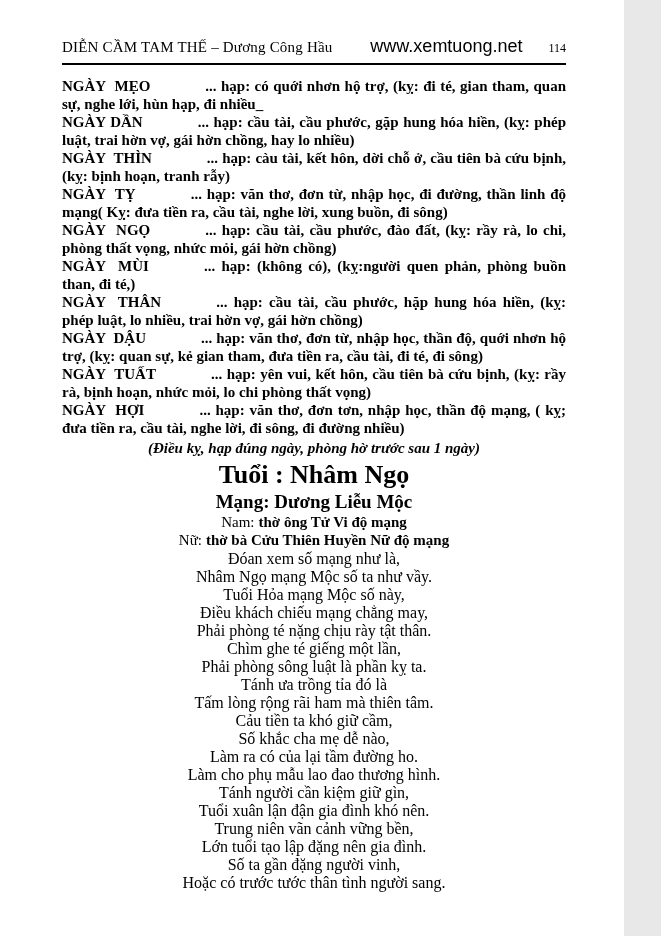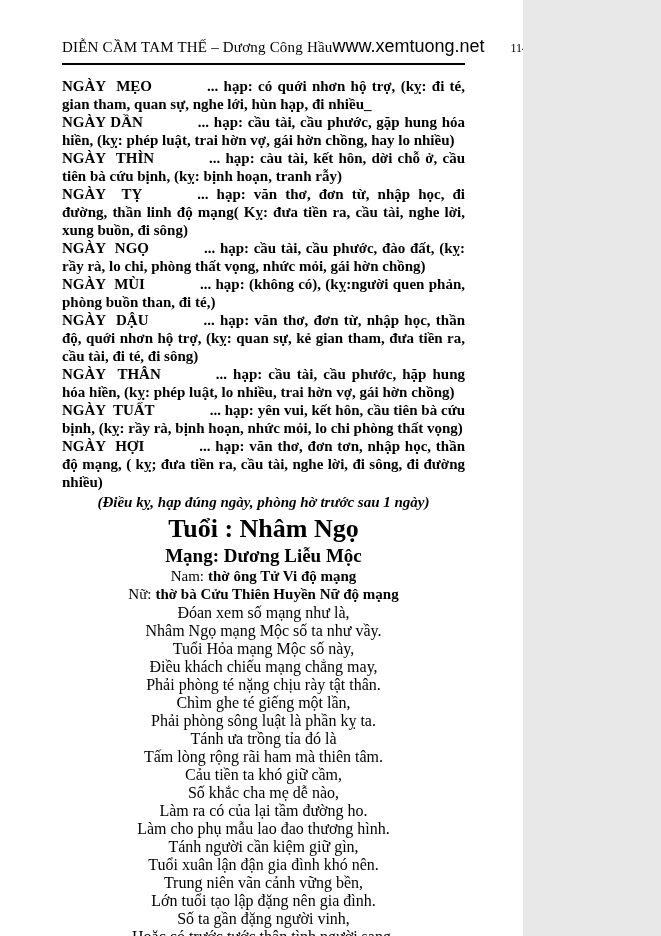--- a/index.html
+++ b/index.html
@@ -1,18 +1,18 @@
 <!DOCTYPE html>
 <html><head>
 <meta charset="utf-8">
 <style>
   html,body{margin:0;padding:0;background:#e8e8e8;}
   .page{
     position:relative;
-    width:523px;height:936px;
+    width:624px;height:936px;
     background:#ffffff;
     color:#000;
     font-family:"Liberation Serif","DejaVu Serif",serif;
     box-sizing:border-box;
     padding:36px 58px 0 62px;
     overflow:hidden;
   }
   
   .header{
     display:flex;align-items:baseline;justify-content:space-between;
@@ -69,22 +69,22 @@
     </span>
   </div>
 
   <div class="entries">
     <p class="entry"><span class="entry-label">NGÀY  MẸO</span><span class="entry-gap"></span><span class="entry-text">...  hạp: có quới nhơn hộ trợ, (kỵ: đi té, gian tham, quan sự, nghe lới, hùn hạp, đi nhiều_</span></p>
     <p class="entry"><span class="entry-label">NGÀY DẦN</span><span class="entry-gap"></span><span class="entry-text">...  hạp: cầu tài, cầu phước, gặp hung hóa hiền, (kỵ: phép luật, trai hờn vợ, gái hờn chồng, hay lo nhiều)</span></p>
     <p class="entry"><span class="entry-label">NGÀY  THÌN</span><span class="entry-gap"></span><span class="entry-text">...  hạp: càu tài, kết hôn, dời chỗ ở, cầu tiên bà cứu bịnh, (kỵ: bịnh hoạn, tranh rẫy)</span></p>
     <p class="entry"><span class="entry-label">NGÀY  TỴ</span><span class="entry-gap"></span><span class="entry-text">...  hạp: văn thơ, đơn từ, nhập học, đi đường, thần linh độ mạng( Kỵ: đưa tiền ra, cầu tài, nghe lời, xung buồn, đi sông)</span></p>
     <p class="entry"><span class="entry-label">NGÀY  NGỌ</span><span class="entry-gap"></span><span class="entry-text">...  hạp: cầu tài, cầu phước, đào đất, (kỵ: rầy rà, lo chi, phòng thất vọng, nhức mỏi, gái hờn chồng)</span></p>
     <p class="entry"><span class="entry-label">NGÀY  MÙI</span><span class="entry-gap"></span><span class="entry-text">...  hạp: (không có), (kỵ:người quen phản, phòng buồn than, đi té,)</span></p>
+    <p class="entry"><span class="entry-label">NGÀY  THÂN</span><span class="entry-gap"></span><span class="entry-text">...  hạp: cầu tài, cầu phước, hặp hung hóa hiền, (kỵ: phép luật, lo nhiều, trai hờn vợ, gái hờn chồng)</span></p>
     <p class="entry"><span class="entry-label">NGÀY  DẬU</span><span class="entry-gap"></span><span class="entry-text">...  hạp: văn thơ, đơn từ, nhập học, thần độ, quới nhơn hộ trợ, (kỵ: quan sự, kẻ gian tham, đưa tiền ra, cầu tài, đi té, đi sông)</span></p>
-    <p class="entry"><span class="entry-label">NGÀY  THÂN</span><span class="entry-gap"></span><span class="entry-text">...  hạp: cầu tài, cầu phước, hặp hung hóa hiền, (kỵ: phép luật, lo nhiều, trai hờn vợ, gái hờn chồng)</span></p>
     <p class="entry"><span class="entry-label">NGÀY  TUẤT</span><span class="entry-gap"></span><span class="entry-text">...  hạp: yên vui, kết hôn, cầu tiên bà cứu bịnh, (kỵ: rầy rà, bịnh hoạn, nhức mỏi, lo chi phòng thất vọng)</span></p>
     <p class="entry"><span class="entry-label">NGÀY  HỢI</span><span class="entry-gap"></span><span class="entry-text">...  hạp: văn thơ, đơn tơn, nhập học, thần độ mạng, ( kỵ; đưa tiền ra, cầu tài, nghe lời, đi sông, đi đường nhiều)</span></p>
   </div>
 
   <div class="note">(Điều kỵ, hạp đúng ngày, phòng hờ trước sau 1 ngày)</div>
 
   <div class="sec-title">Tuổi : Nhâm Ngọ</div>
   <div class="sec-subtitle">Mạng: Dương Liễu Mộc</div>
 
   <div class="dedic">

